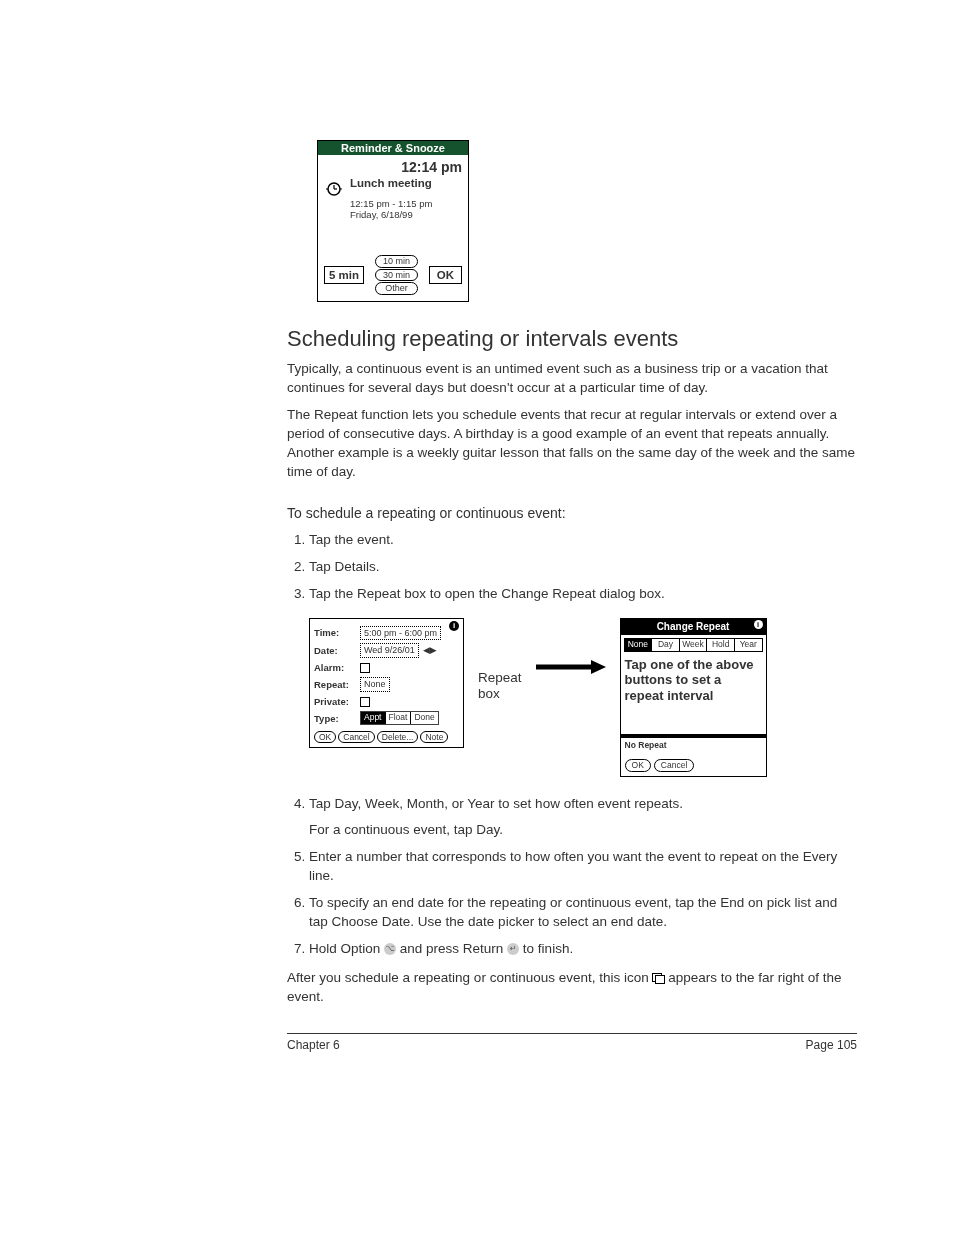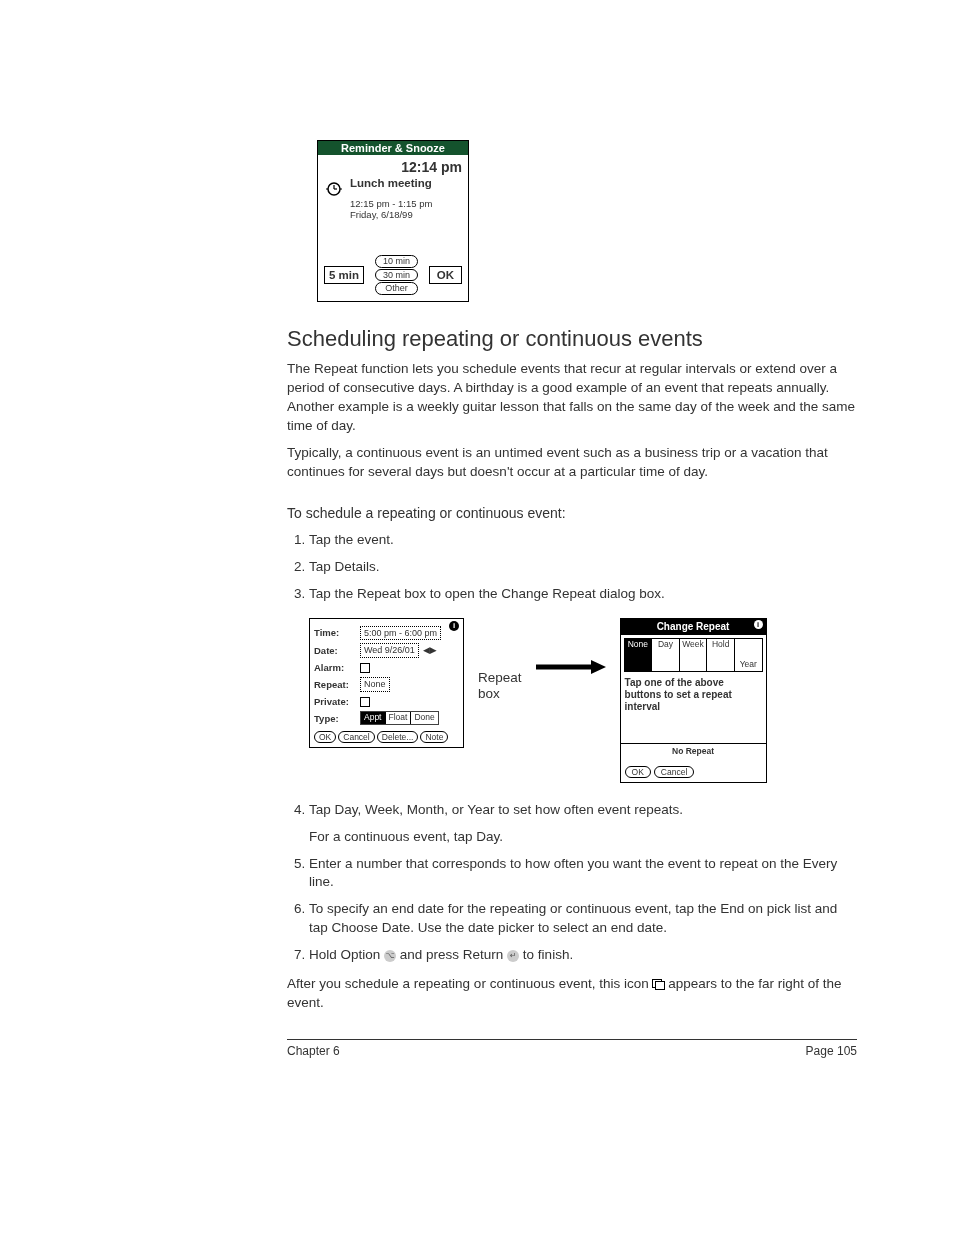--- a/index.html
+++ b/index.html
@@ -240,34 +240,33 @@
     margin: 3px;
     border: 1px solid #000;
   }
   .cp-tabs span {
     flex: 1;
     text-align: center;
     border-right: 1px solid #000;
     font-size: 8.5px;
     padding: 0px 0;
   }
-  .cp-tabs span:last-child { border-right: none; margin-top: 20px; }
+  .cp-tabs span:last-child { border-right: none; }
   .cp-tabs span.sel { background: #000; color: #fff; }
   .cp-text {
     padding: 2px 4px 30px 4px;
     font-weight: bold;
-    font-size: 10px;
+    font-size: 13px;
     line-height: 1.2;
   }
   .cp-norepeat {
-    border-top: 1px solid #000000;
+    border-top: 4px solid #000000;
     padding: 2px 4px 6px 4px;
     font-weight: bold;
     font-size: 8.5px;
-    text-align: center;
   }
   .cp-buttons {
     display: flex;
     gap: 3px;
     padding: 2px 4px 4px 4px;
   }
   .cp-buttons .pill { font-size: 8.5px; padding: 0 6px; }
   .inline-icon {
     display: inline-block;
     vertical-align: middle;
@@ -335,23 +334,23 @@
         <div class="rf-5min">5 min</div>
         <div class="rf-stack">
           <div class="pill">10 min</div>
           <div class="pill">30 min</div>
           <div class="pill">Other</div>
         </div>
         <div class="rf-ok">OK</div>
       </div>
     </div>
 
-    <h2 class="section">Scheduling repeating or continuous events</h2>
+    <h2 class="section">Scheduling repeating or intervals events</h2>
+    <p>Typically, a continuous event is an untimed event such as a business trip or a vacation that continues for several days but doesn't occur at a particular time of day.</p>
     <p>The Repeat function lets you schedule events that recur at regular intervals or extend over a period of consecutive days. A birthday is a good example of an event that repeats annually. Another example is a weekly guitar lesson that falls on the same day of the week and the same time of day.</p>
-    <p>Typically, a continuous event is an untimed event such as a business trip or a vacation that continues for several days but doesn't occur at a particular time of day.</p>
 
     <p class="subhead">To schedule a repeating or continuous event:</p>
 
     <ol>
       <li>Tap the event.</li>
       <li>Tap Details.</li>
       <li>
         <span>Tap the Repeat box to open the Change Repeat dialog box.</span>
 
         

